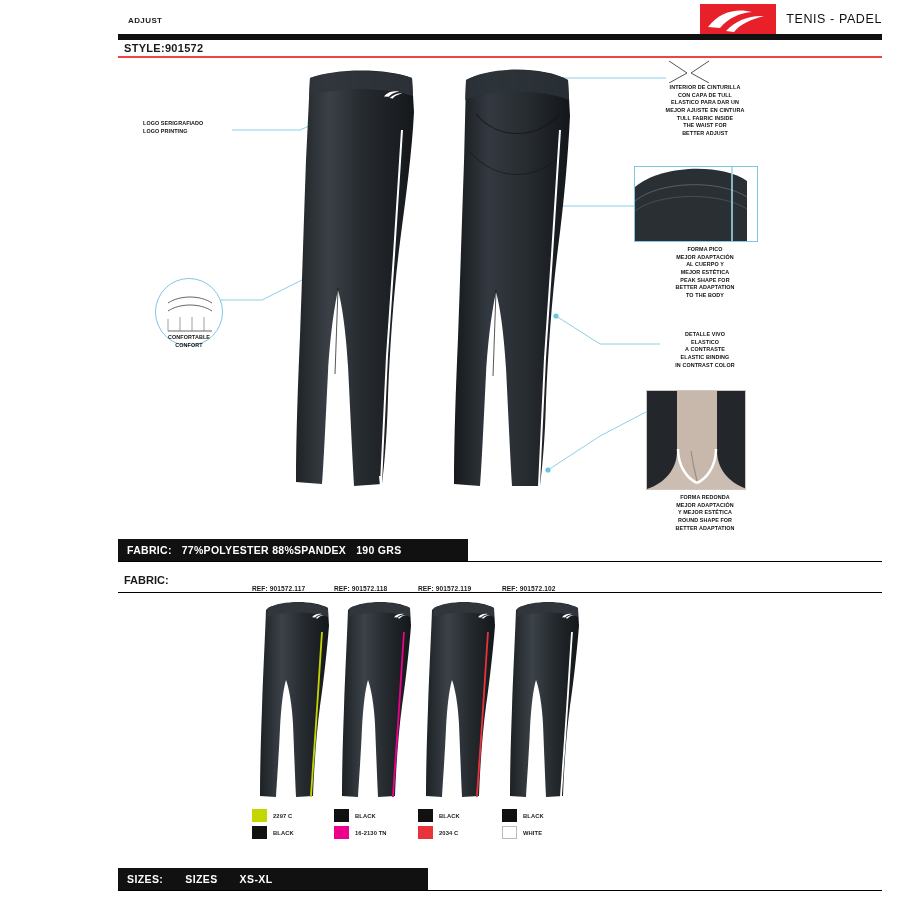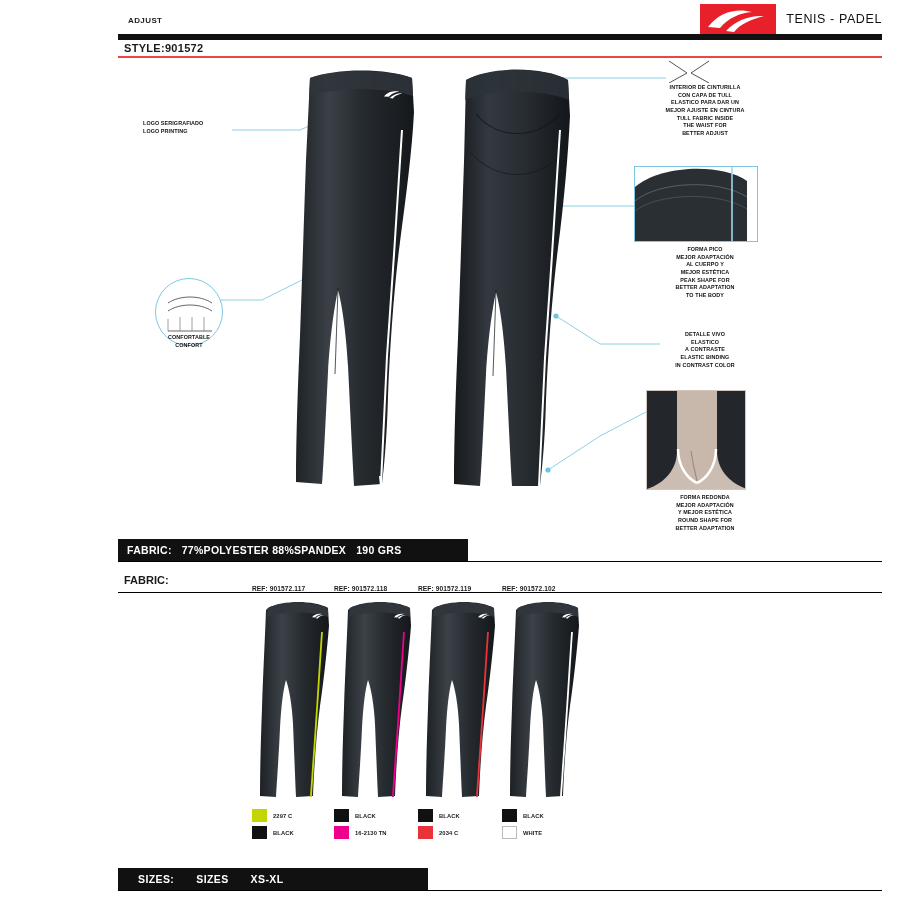--- a/index.html
+++ b/index.html
@@ -76,21 +76,21 @@
 
   .swatches { position:absolute; left:0; top:0; width:110px; }
   .sw-row { display:flex; align-items:center; gap:6px; margin-bottom:4px; }
   .sw-chip { width:15px; height:13px; border:0; display:block; }
   .sw-name { font-size:5.8px; font-weight:700; letter-spacing:.1px; }
 
   
   .sizes-bar {
     position:absolute; left:118px; top:868px; width:310px; height:22px;
     background:#111; color:#fff; display:flex; align-items:center;
-    gap:22px; padding-left:20px; font-size:10.5px; font-weight:700; letter-spacing:.4px;
+    gap:22px; padding-left:9px; font-size:10.5px; font-weight:700; letter-spacing:.4px;
   }
   .sizes-rule { position:absolute; left:118px; top:890px; width:764px; height:1px; background:#000; }
 
   .leg-svg { display:block; }
 </style>
 </head>
 <body>
 
 <div class="page">
 

